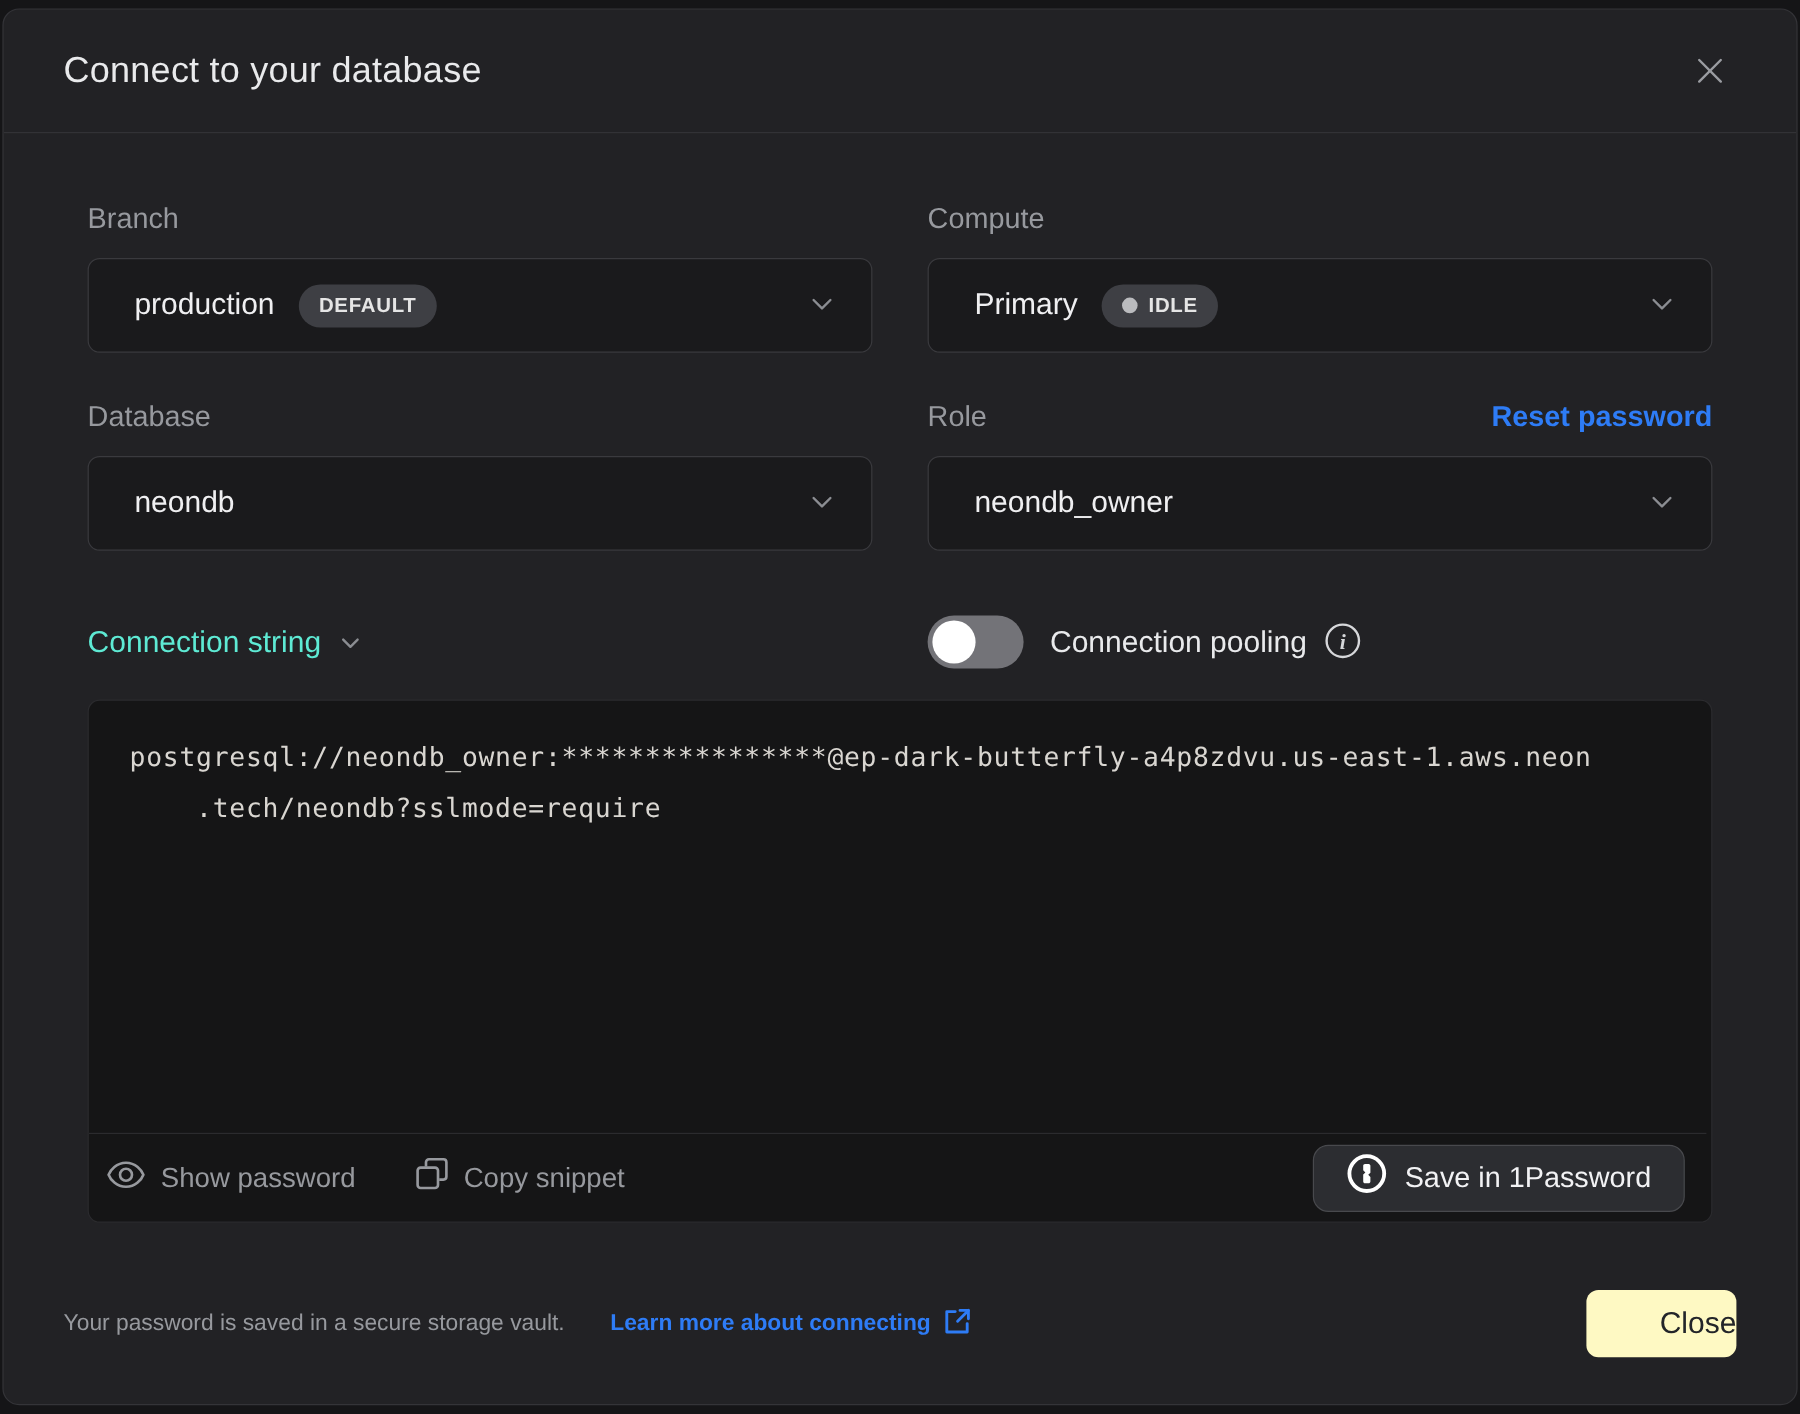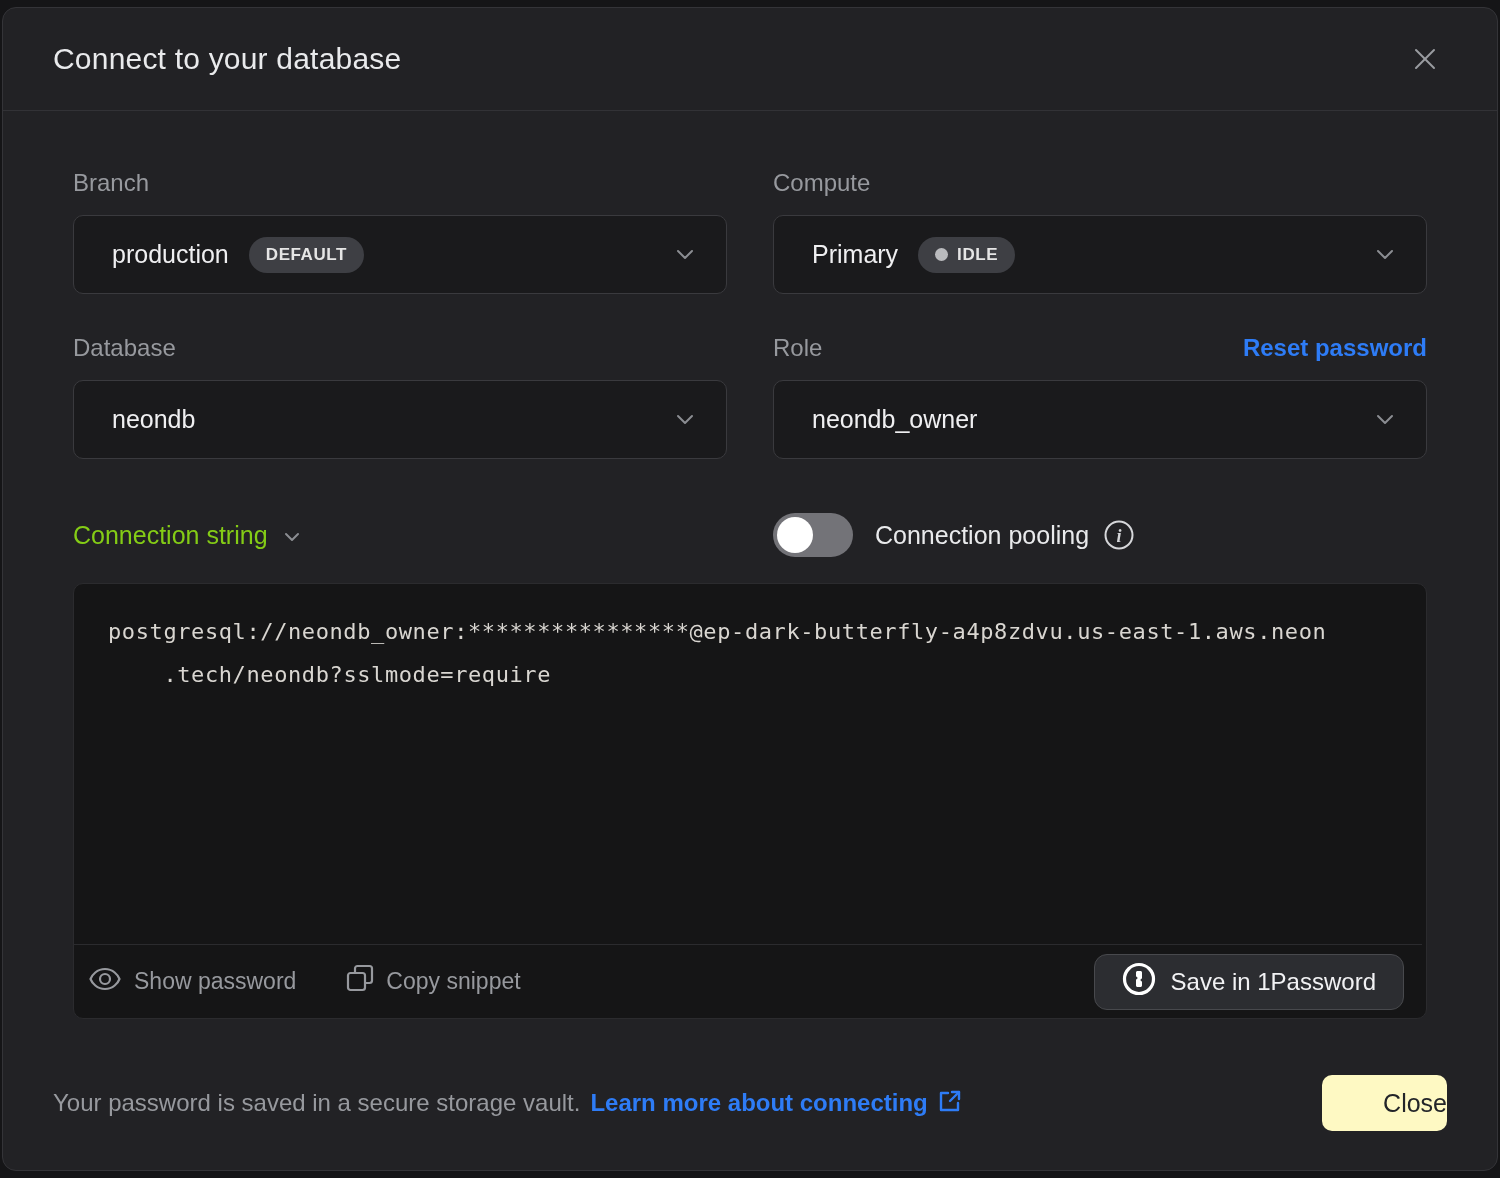--- a/index.html
+++ b/index.html
@@ -60,21 +60,21 @@
     display: inline-flex; align-items: center;
   }
   .badge .dot {
     width: 13px; height: 13px; border-radius: 50%; background: #babbbe; margin-right: 9px;
     display: inline-block;
   }
 
   
   .conn-row { margin-top: 54px; align-items: center; }
   .conn-left { display: flex; align-items: center; }
-  .conn-label { font-size: 25px; color: #84cc16; font-weight: 500; }
+  .conn-label { font-size: 25px; color: #5eead4; font-weight: 500; }
   .conn-chevron { margin-left: 16px; margin-top: 4px; }
   .pooling { display: flex; align-items: center; }
   .toggle {
     width: 80px; height: 44px; border-radius: 22px; background: #737378;
     position: relative; cursor: pointer; flex: none;
   }
   .toggle .knob {
     position: absolute; left: 4px; top: 4px;
     width: 36px; height: 36px; border-radius: 50%; background: #ffffff;
   }
@@ -119,21 +119,21 @@
     color: #f2f2f4; font-size: 24px; font-weight: 500;
   }
   .save-1p-btn .btn-text { margin-left: 15px; }
 
   
   .modal-footer {
     margin-top: 56px;
     padding: 0 50px;
     display: flex; align-items: center; justify-content: space-between;
   }
-  .footer-note { font-size: 24px; color: #97999e; display: flex; align-items: center; flex-wrap: wrap; }
+  .footer-note { font-size: 19px; color: #97999e; display: flex; align-items: center; flex-wrap: wrap; gap: 28px; }
   .footer-link { color: #2e7cf6; font-weight: 700; margin-left: 10px; cursor: pointer; text-decoration: none; display: inline-flex; align-items: center; }
   .ext-icon { margin-left: 9px; margin-top: 2px; }
   .close-btn {
     width: 125px; height: 56px;
     background: #fef9c3; color: #232529;
     border: none; border-radius: 10px;
     font-size: 25px; font-weight: 500;
     font-family: "Liberation Sans", sans-serif;
     cursor: pointer; flex: none; text-align: right;
   }

